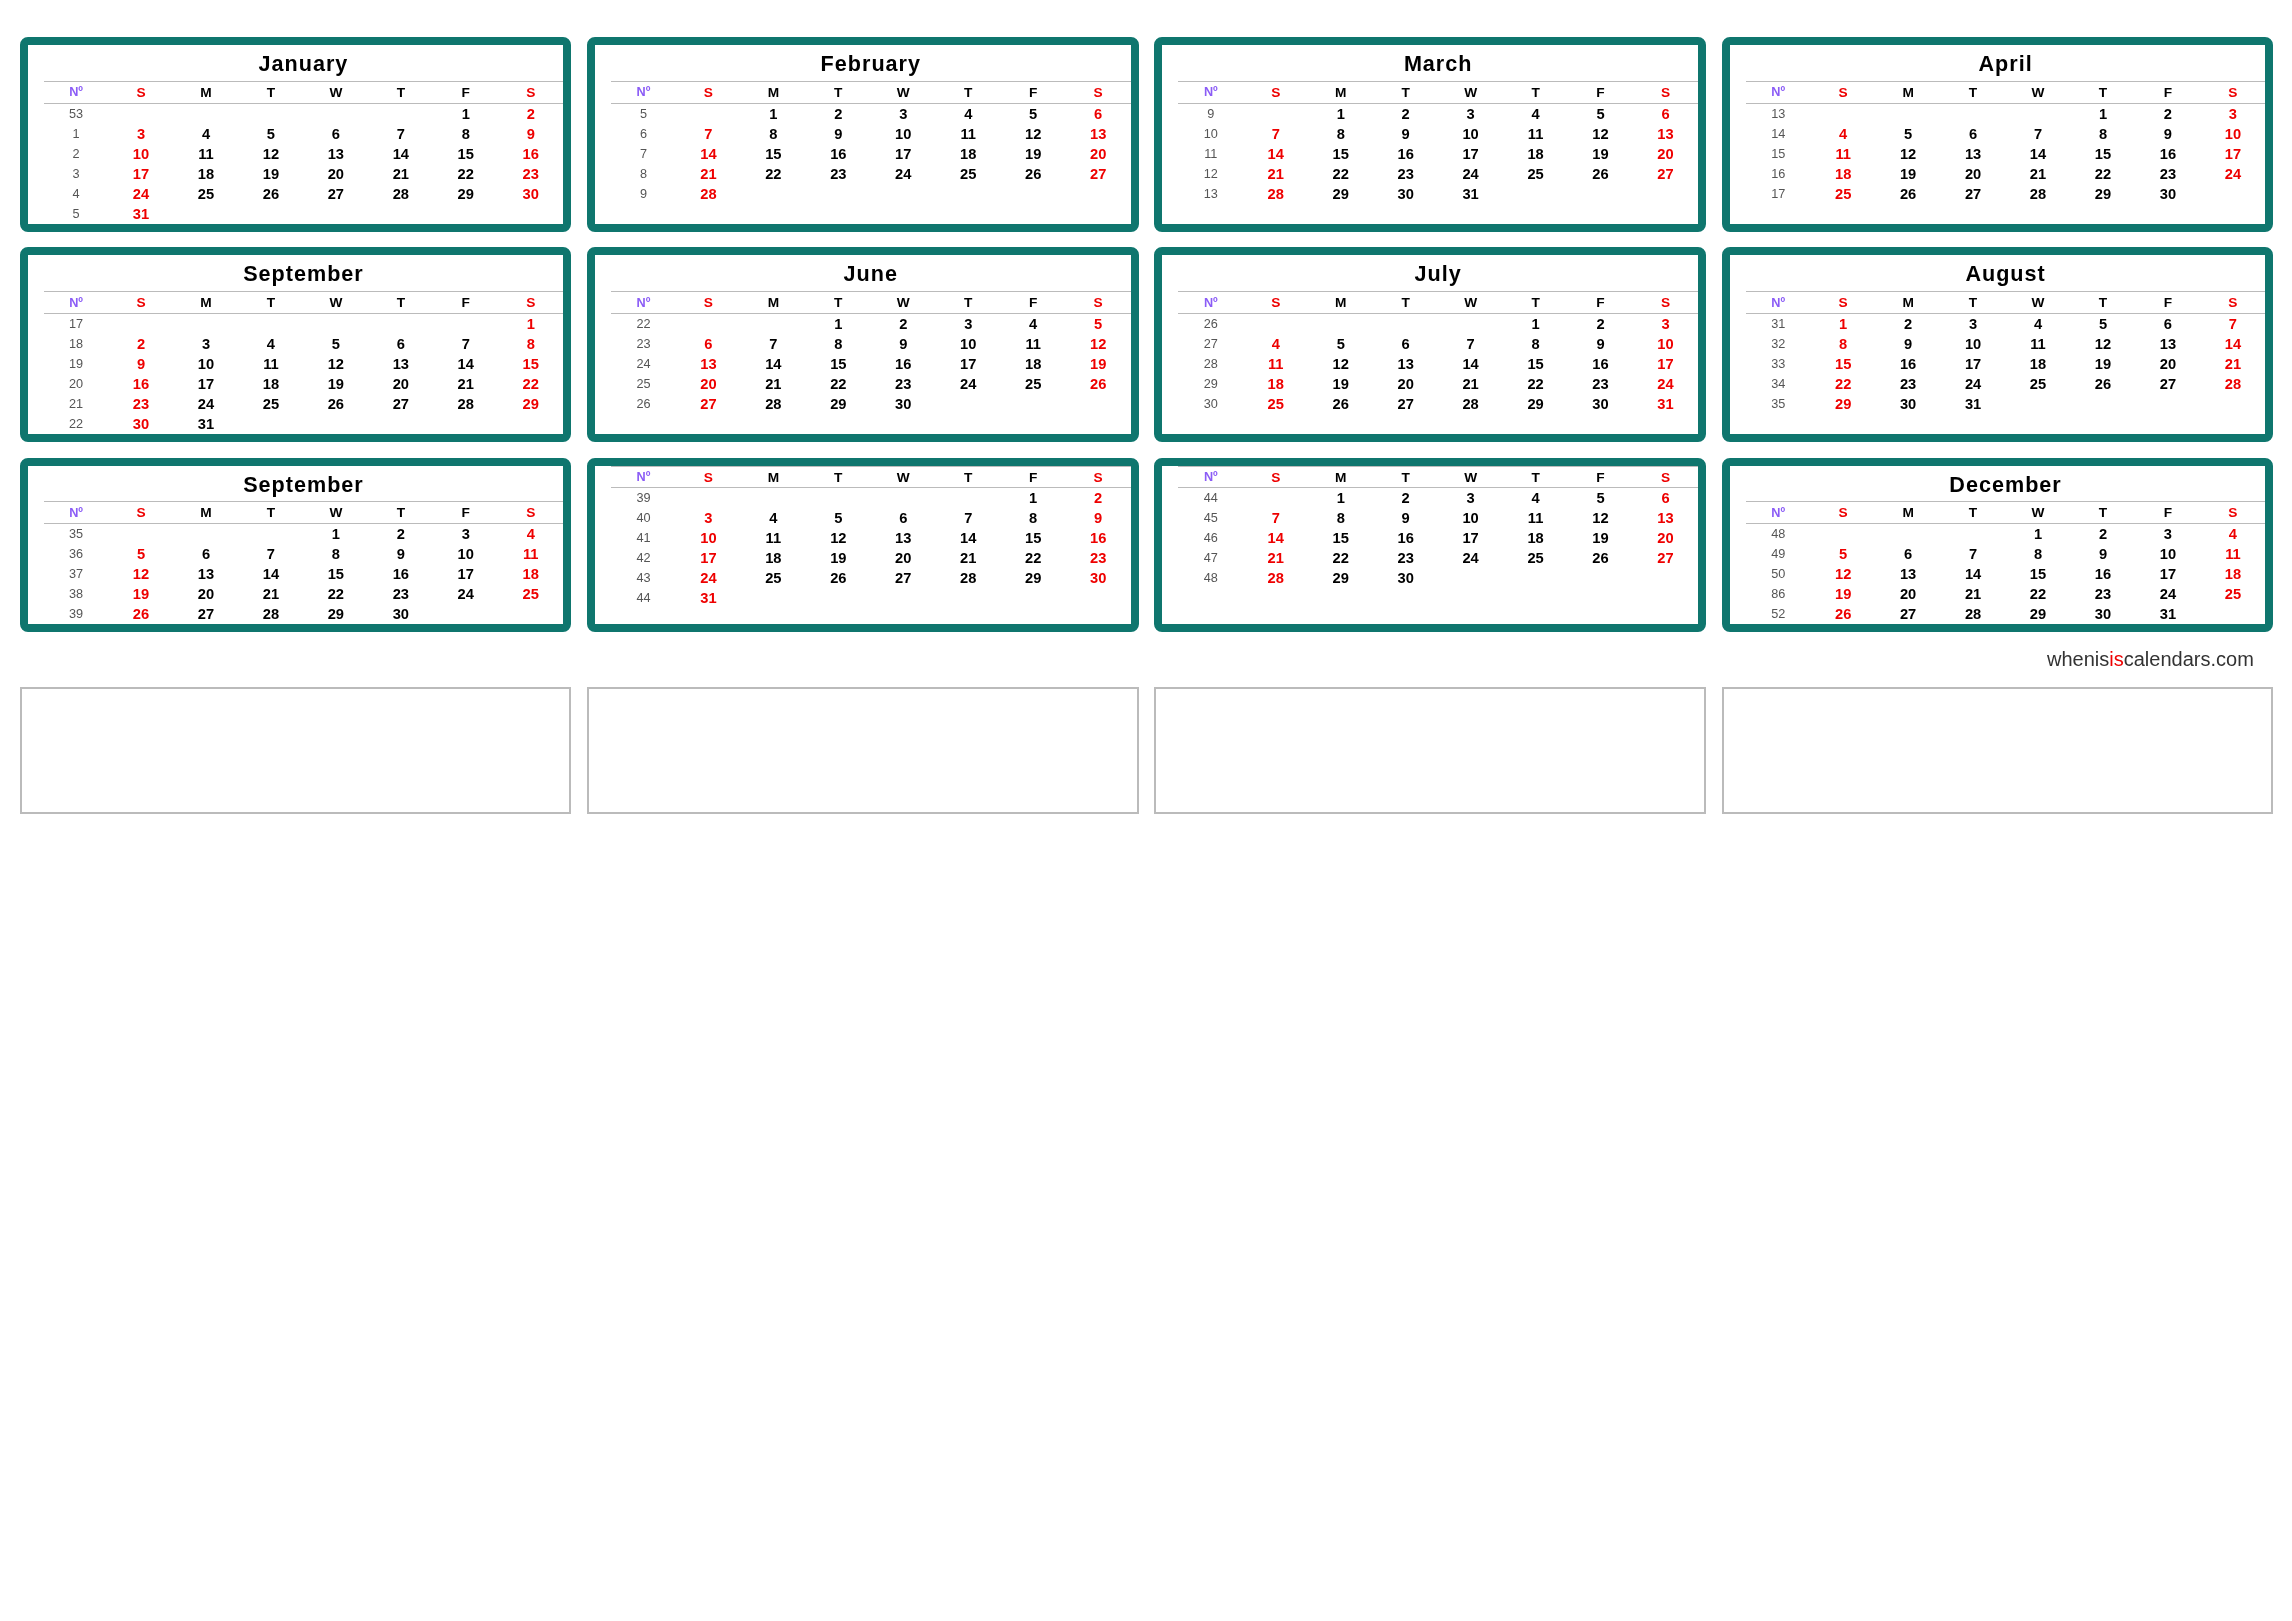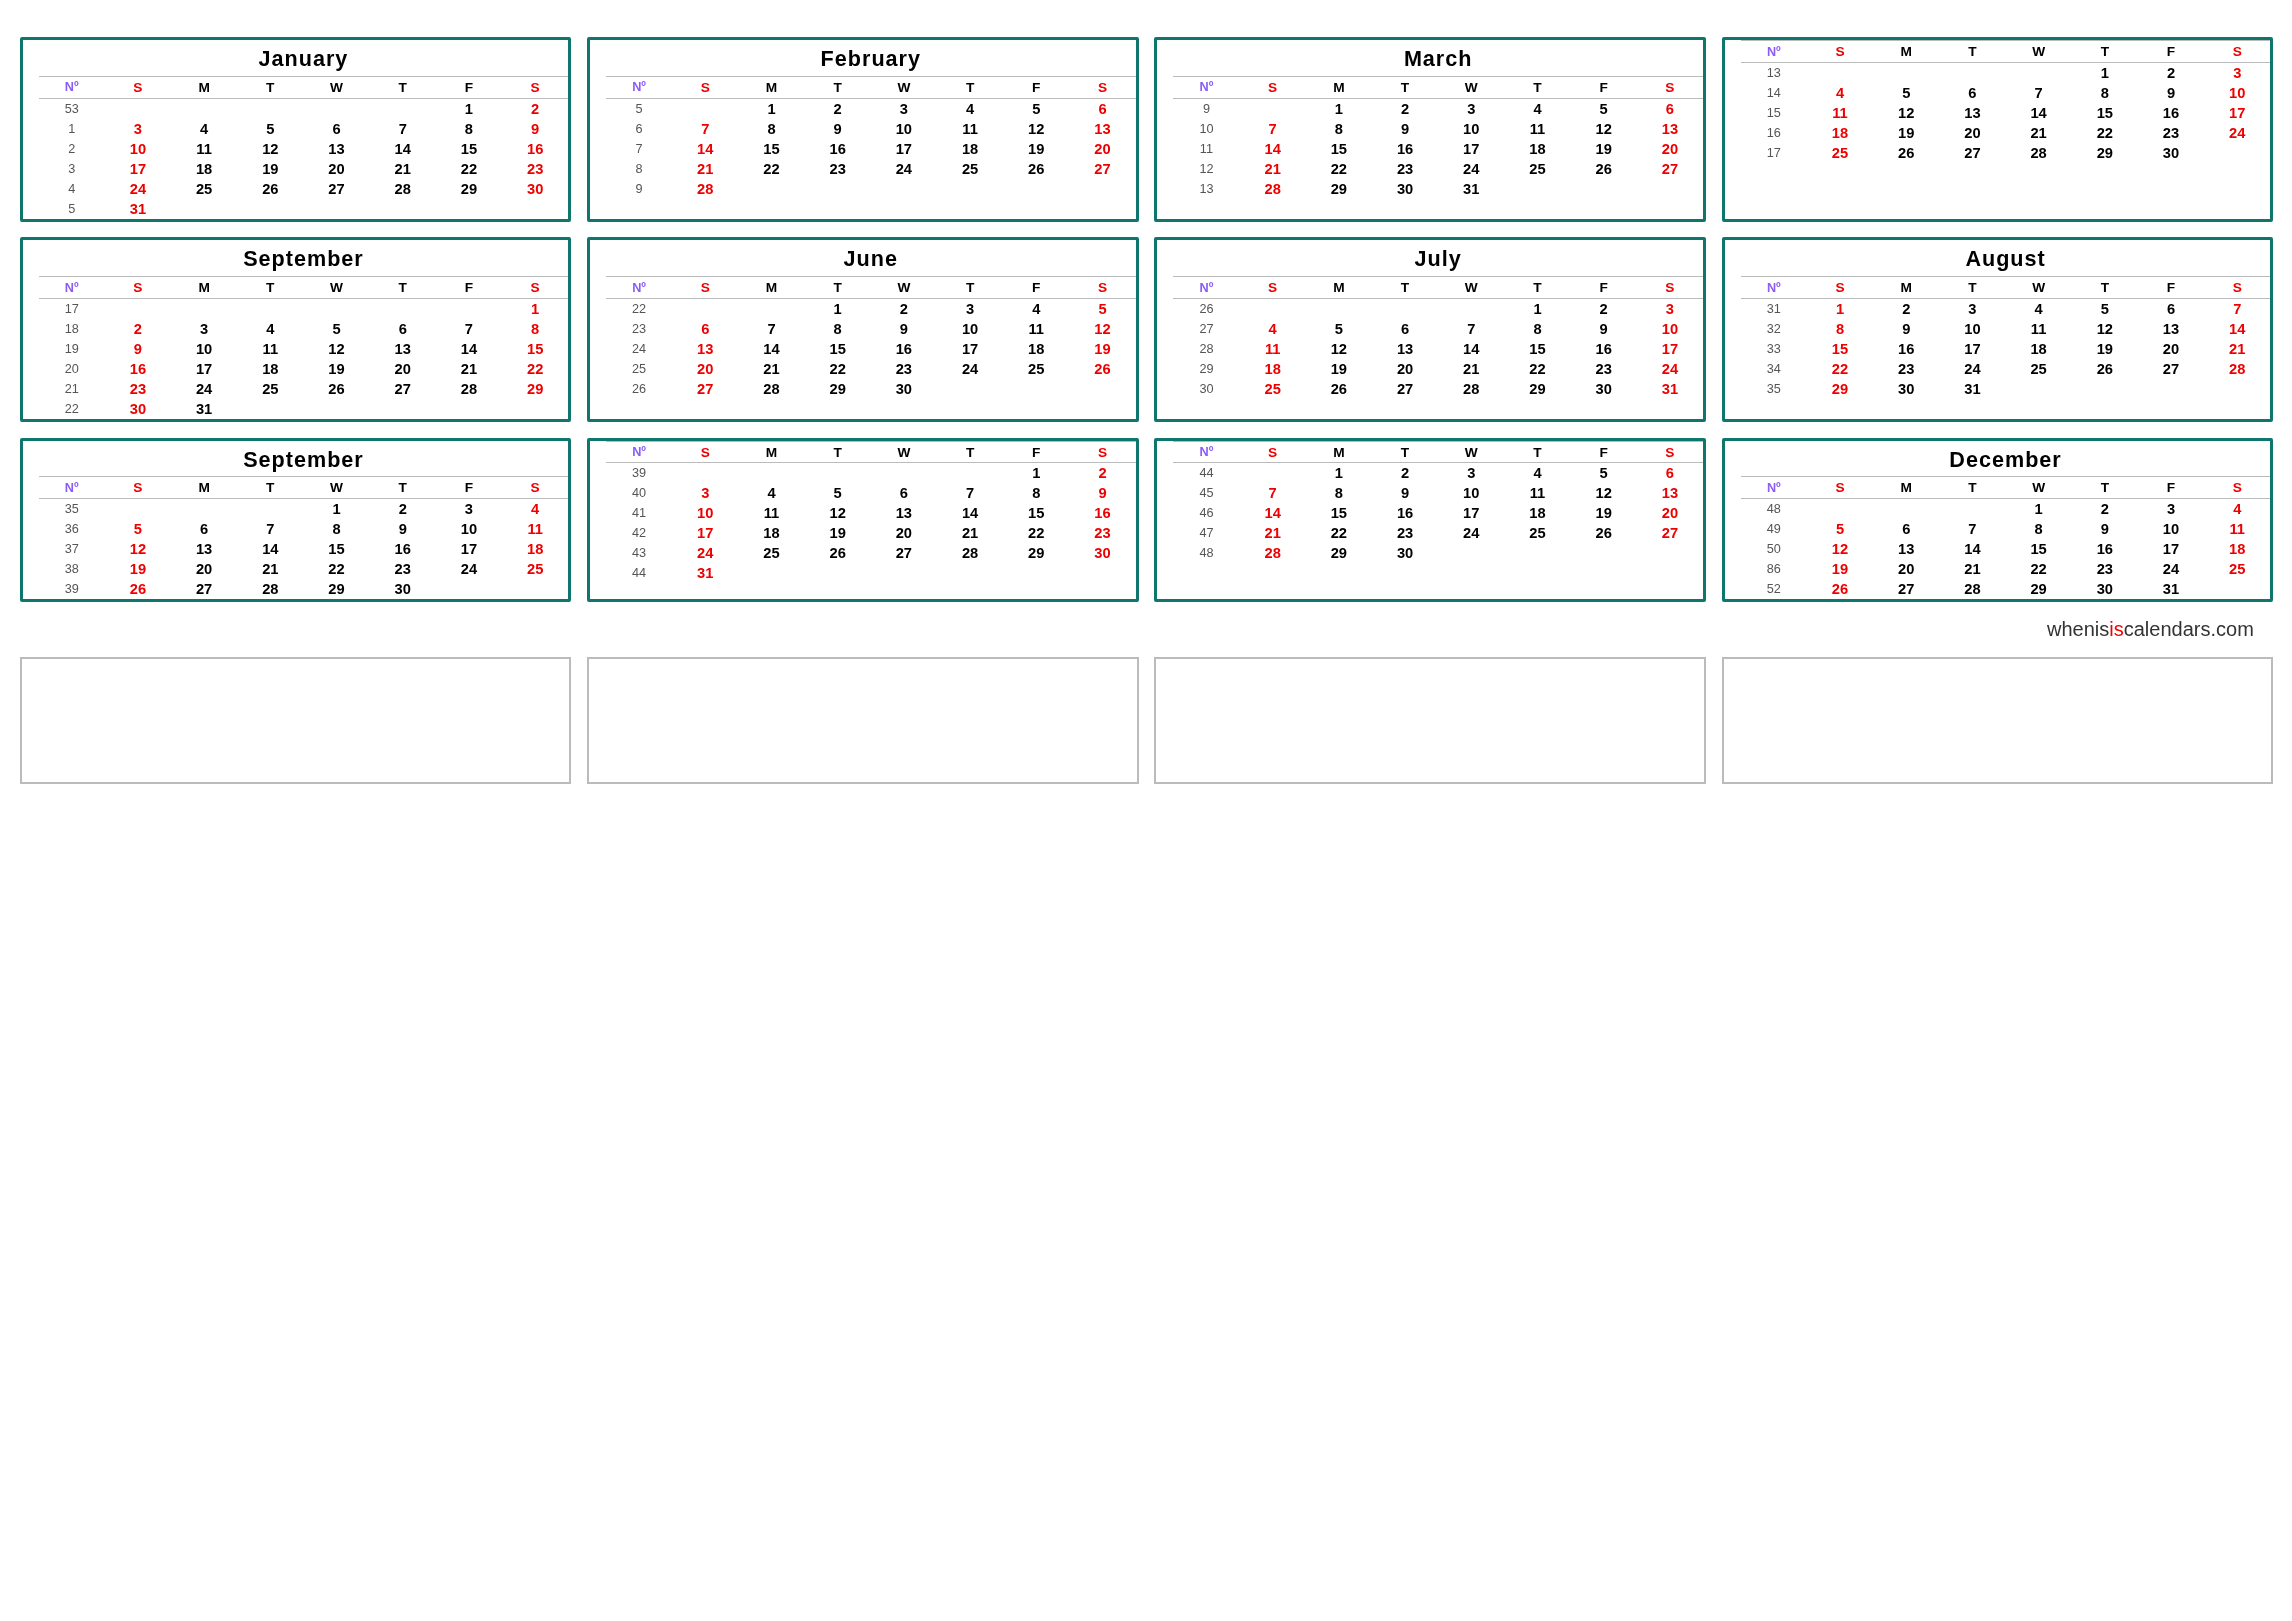--- a/index.html
+++ b/index.html
@@ -19,22 +19,22 @@
       color: #000;
       font-family: Arial Black, Arial, sans-serif;
     }
     .calendar-grid {
       display: grid;
       grid-template-columns: repeat(4, 1fr);
       gap: 15.7px;
       margin-bottom: 15.7px;
     }
     .month-block {
-      border: 3px solid #0f766e;
-      border-radius: 2px;
+      border: 8px solid #0f766e;
+      border-radius: 8px;
       overflow: hidden;
       padding-left: 16px;
     }
     .month-title {
       text-align: center;
       font-size: 21.6px;
       font-weight: 900;
       padding: 5.9px 0 3.9px;
       font-family: Arial Black, Arial, sans-serif;
       letter-spacing: 1px;
@@ -315,20 +315,21 @@
             <td>30</td>
             <td>31</td>
             <td></td>
             <td></td>
             <td></td>
           </tr>
         </tbody>
       </table>
     </div>
     <div class="month-block">
+      <div class="month-title">April</div>
       <table>
         <thead>
           <tr>
             <th>Nº</th>
             <th class="sun-col">S</th>
             <th>M</th>
             <th>T</th>
             <th>W</th>
             <th>T</th>
             <th>F</th>

